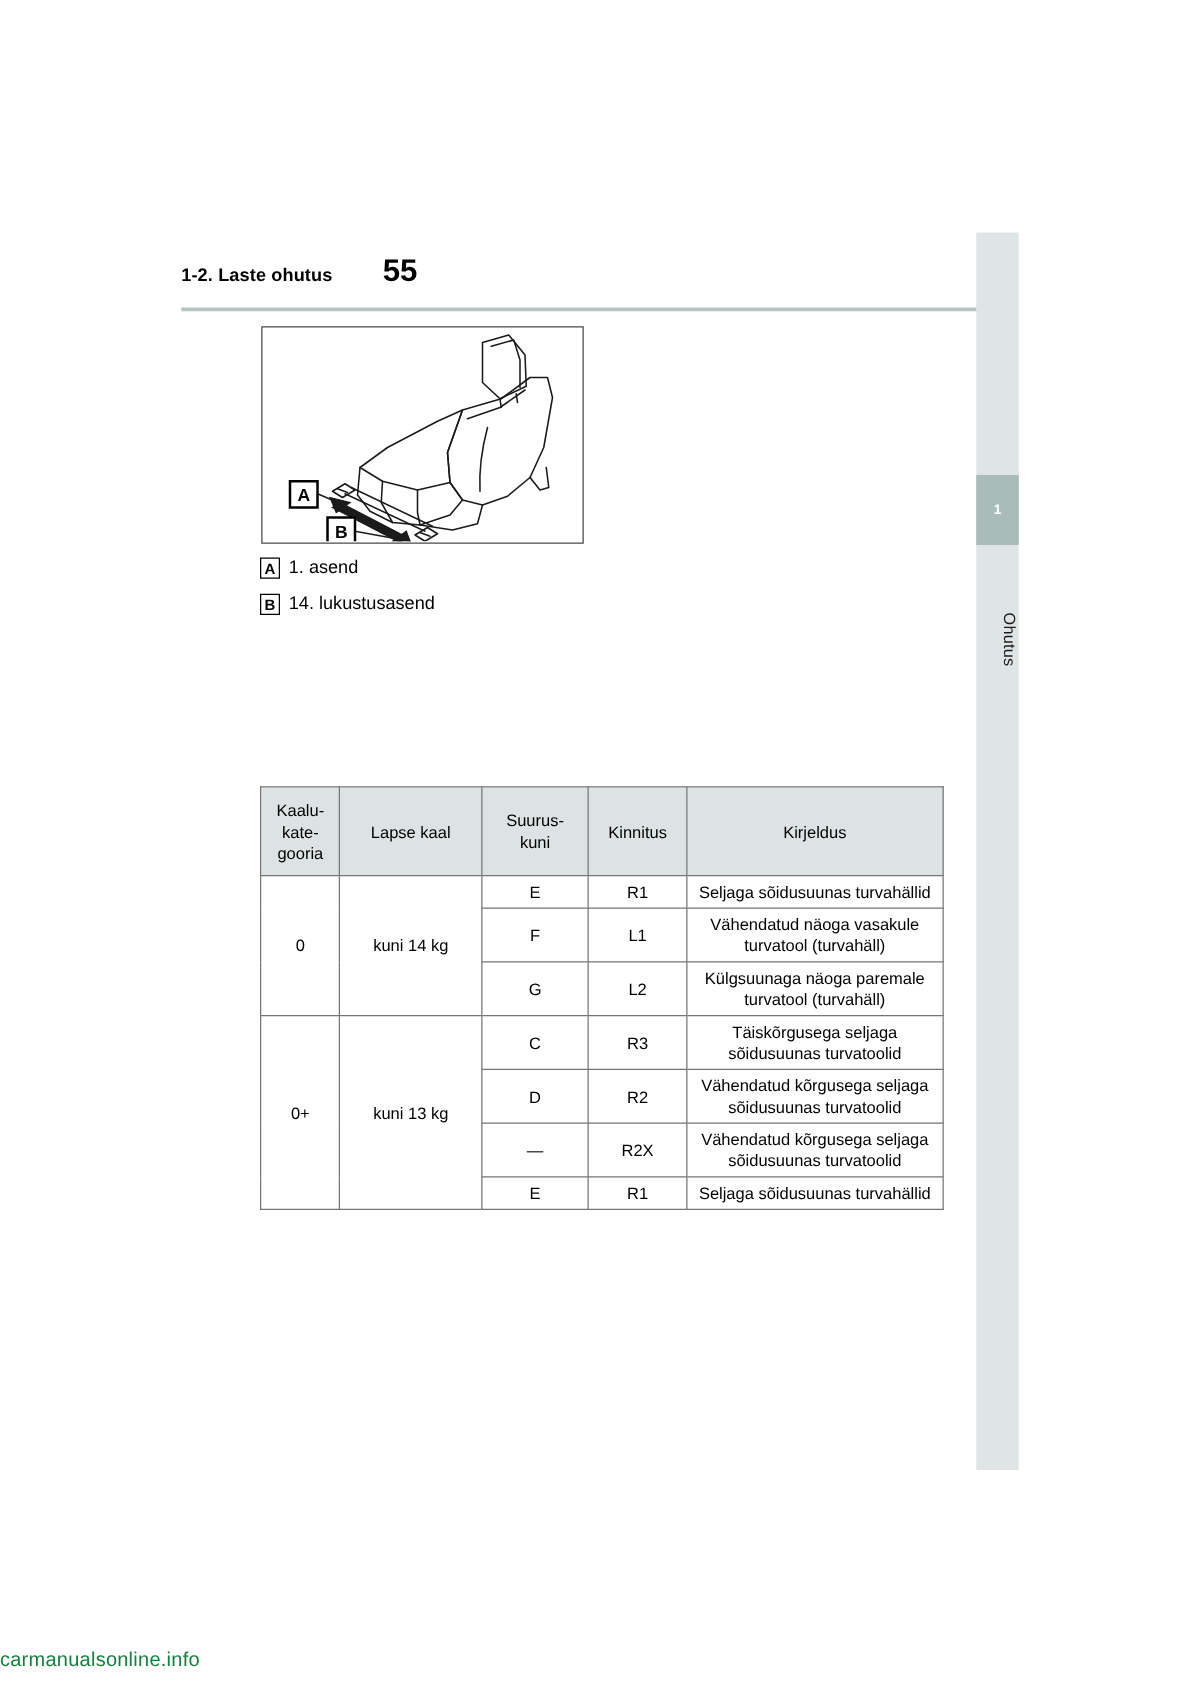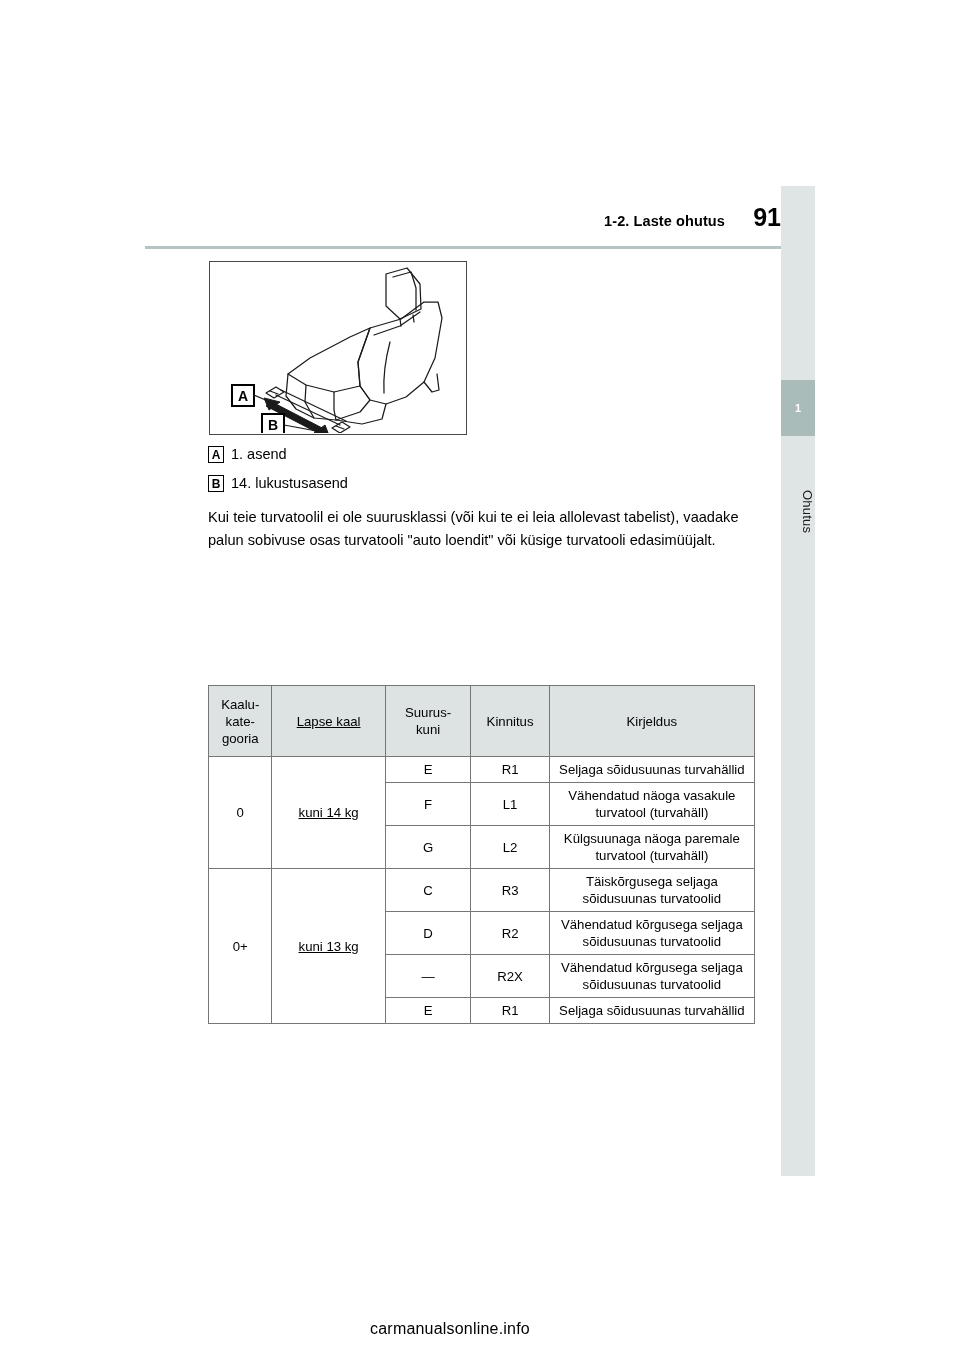--- a/index.html
+++ b/index.html
@@ -59,22 +59,21 @@
   #page-header {
     position: absolute;
     left: 145px;
     top: 205px;
     width: 636px;
     height: 40px;
   }
   #page-header .header-inner {
     display: flex;
     align-items: baseline;
-    justify-content: flex-end;
-    gap: 18px;
+    gap: 30px;
     height: 34px;
   }
   #page-header .section-title {
     font-size: 14.5px;
     font-weight: bold;
     letter-spacing: 0.1px;
   }
   #page-header .page-number {
     font-size: 25px;
     font-weight: bold;
@@ -140,69 +139,69 @@
     font-size: 14.6px;
     line-height: 22.5px;
   }
   #paragraphs p { margin: 0; }
   #paragraphs p + p { margin-top: 0; }
 
   
   #spec-table {
     position: absolute;
     left: 208px;
-    top: 685px;
+    top: 629px;
     width: 547px;
     border-collapse: collapse;
     table-layout: fixed;
     font-size: 13.2px;
   }
   #spec-table td, #spec-table th {
     border: 1px solid #767676;
     text-align: center;
     vertical-align: middle;
     padding: 4px 4px;
     font-weight: normal;
     line-height: 17px;
   }
   #spec-table thead th {
     background: #dde3e3;
     height: 62px;
   }
   #spec-table tbody td { background: #ffffff; }
   .col-cat   { width: 60px; }
-  .col-wt    { width: 107px; text-decoration: underline; }
+  .col-wt    { width: 107px; }
   .col-size  { width: 81px; }
   .col-fix   { width: 74px; }
   .col-desc  { width: 194px; }
 
   
   #footer-watermark {
     position: absolute;
     left: 0;
     top: 1320px;
     width: 900px;
-    text-align: center;
+    text-align: left;
     font-size: 16px;
-    color: #000000;
+    color: #15803d;
     letter-spacing: 0.2px;
   }
 </style>
 </head>
 <body>
 
 <div id="chapter-strip">
   <div class="chapter-number-block">1</div>
   <div class="chapter-name">Ohutus</div>
 </div>
 
 <div id="page-header">
   <div class="header-inner">
     <span class="section-title">1-2. Laste ohutus</span>
-    <span class="page-number">91</span>
+    <span class="page-number">55</span>
   </div>
 </div>
 <div id="header-rule"></div>
 
 <div id="illustration-box">
   <svg width="255" height="171" viewBox="0 0 255 171">
     <g fill="none" stroke="#1b1b1b" stroke-width="1.25" stroke-linejoin="round" stroke-linecap="round">
 
       <path d="M176 12 L197 6 L210 22 L211 47 L190 57 L176 44 Z"></path>
       <path d="M183 15 L201 10 L206 26 L206 48"></path>
@@ -257,21 +256,20 @@
     <span class="callout-badge">A</span>
     <span class="callout-text">1. asend</span>
   </div>
 
   <div class="callout-line">
     <span class="callout-badge">B</span>
     <span class="callout-text">14. lukustusasend</span>
   </div>
 
   <div id="paragraphs">
-    <p>Kui teie turvatoolil ei ole suurusklassi (või kui te ei leia allolevast tabelist), vaadake palun sobivuse osas turvatooli "auto loendit" või küsige turvatooli edasimüüjalt.</p>
   </div>
 </div>
 
 <table id="spec-table">
   <colgroup>
     <col class="col-cat">
       <col class="col-wt">
       <col class="col-size">
       <col class="col-fix">
       <col class="col-desc">

